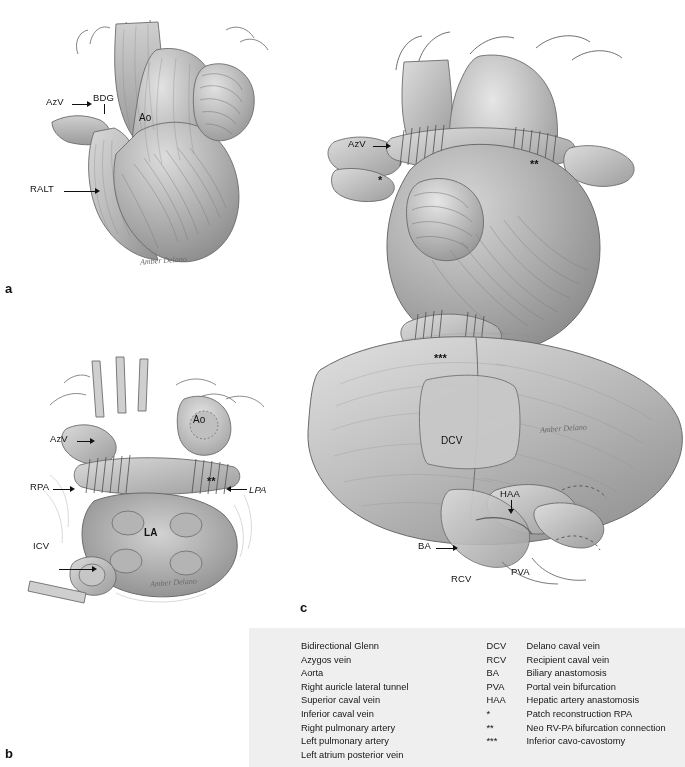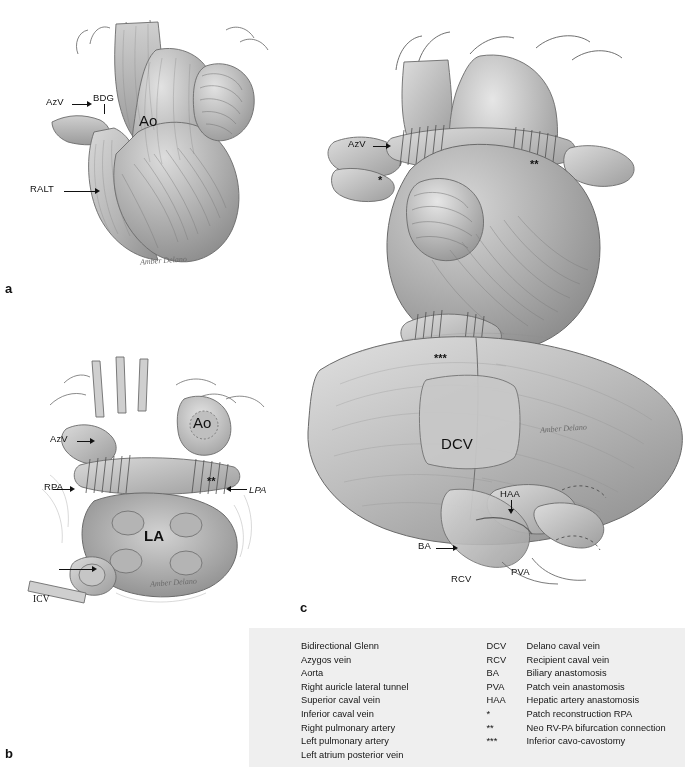--- a/index.html
+++ b/index.html
@@ -41,21 +41,21 @@
 
   
   .lbl {
     position: absolute;
     font-size: 9.5px;
     color: #111;
     white-space: nowrap;
     font-family: "Liberation Sans", sans-serif;
     letter-spacing: .1px;
   }
-  .lbl.big { font-size: 15px; }
+  .lbl.big { font-size: 10px; }
   .lead {
     position: absolute;
     background: #111;
     height: 1px;
   }
   .lead.v { width: 1px; height: auto; }
   .arrow {
     position:absolute;
     width:0;height:0;
     border-style: solid;
@@ -296,33 +296,33 @@
       </g>
     </svg>
   </div>
 
   <span class="lbl" id="b-lbl-azv" style="left:50px; top:433px;">AzV</span>
   <div class="lead" style="left:77px; top:441px; width:14px;"></div>
   <div class="arrow right" style="left:90px; top:438px;"></div>
 
   <span class="lbl big" id="b-lbl-ao" style="left:193px; top:414px;">Ao</span>
 
-  <span class="lbl" id="b-lbl-rpa" style="left:44px; top:481px;">RPA</span>
+  <span class="lbl" id="b-lbl-rpa" style="left:30px; top:481px;">RPA</span>
   <div class="lead" style="left:53px; top:489px; width:18px;"></div>
   <div class="arrow right" style="left:70px; top:486px;"></div>
 
   <span class="star" id="b-mark-2star" style="left:207px; top:475px;">**</span>
 
   <span class="lbl" id="b-lbl-lpa" style="left:249px; top:484px;font-style:italic;">LPA</span>
   <div class="lead" style="left:231px; top:489px; width:16px;"></div>
   <div class="arrow left" style="left:226px; top:486px;"></div>
 
   <span class="lbl big" id="b-lbl-la" style="left:144px; top:527px;font-weight:bold;">LA</span>
 
-  <span class="lbl" id="b-lbl-icv" style="left:33px; top:594px;font-family:Liberation Serif, serif;">ICV</span>
+  <span class="lbl" id="b-lbl-icv" style="left:33px; top:540px;">ICV</span>
   <div class="lead" style="left:59px; top:569px; width:34px;"></div>
   <div class="arrow right" style="left:92px; top:566px;"></div>
 
   <span class="sig" style="left:150px; top:578px;">Amber Delano</span>
 
   <span class="panel-letter" id="panel-letter-b">b</span>
 
   <div class="illus" id="illus-c" style="left:300px; top:20px; width:385px; height:585px;">
     <svg width="385" height="585" viewBox="0 0 385 585" xmlns="http://www.w3.org/2000/svg" aria-hidden="true">
       <defs>
@@ -520,21 +520,21 @@
         <div class="legend-row">
           <span class="legend-abbr">RCV</span>
           <span class="legend-term">Recipient caval vein</span>
         </div>
         <div class="legend-row">
           <span class="legend-abbr">BA</span>
           <span class="legend-term">Biliary anastomosis</span>
         </div>
         <div class="legend-row">
           <span class="legend-abbr">PVA</span>
-          <span class="legend-term">Patch vein anastomosis</span>
+          <span class="legend-term">Portal vein bifurcation</span>
         </div>
         <div class="legend-row">
           <span class="legend-abbr">HAA</span>
           <span class="legend-term">Hepatic artery anastomosis</span>
         </div>
         <div class="legend-row">
           <span class="legend-abbr">*</span>
           <span class="legend-term">Patch reconstruction RPA</span>
         </div>
         <div class="legend-row">

